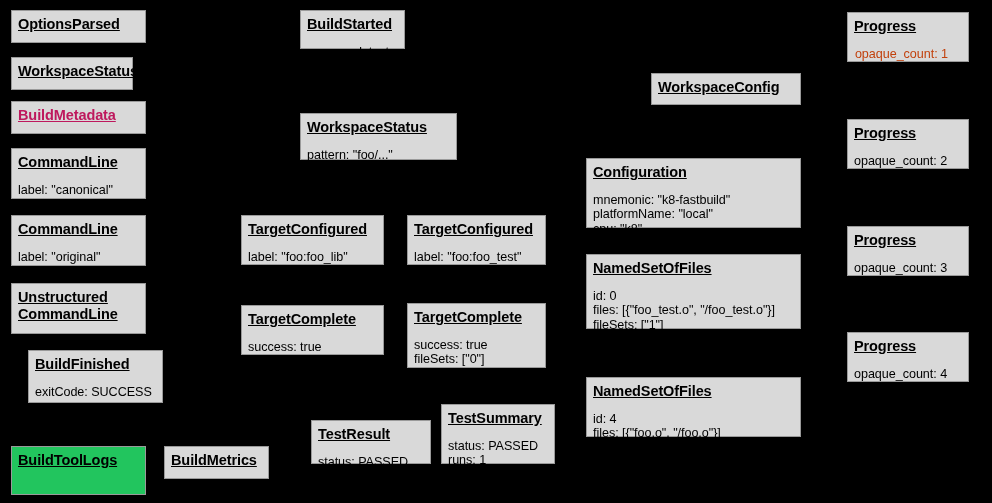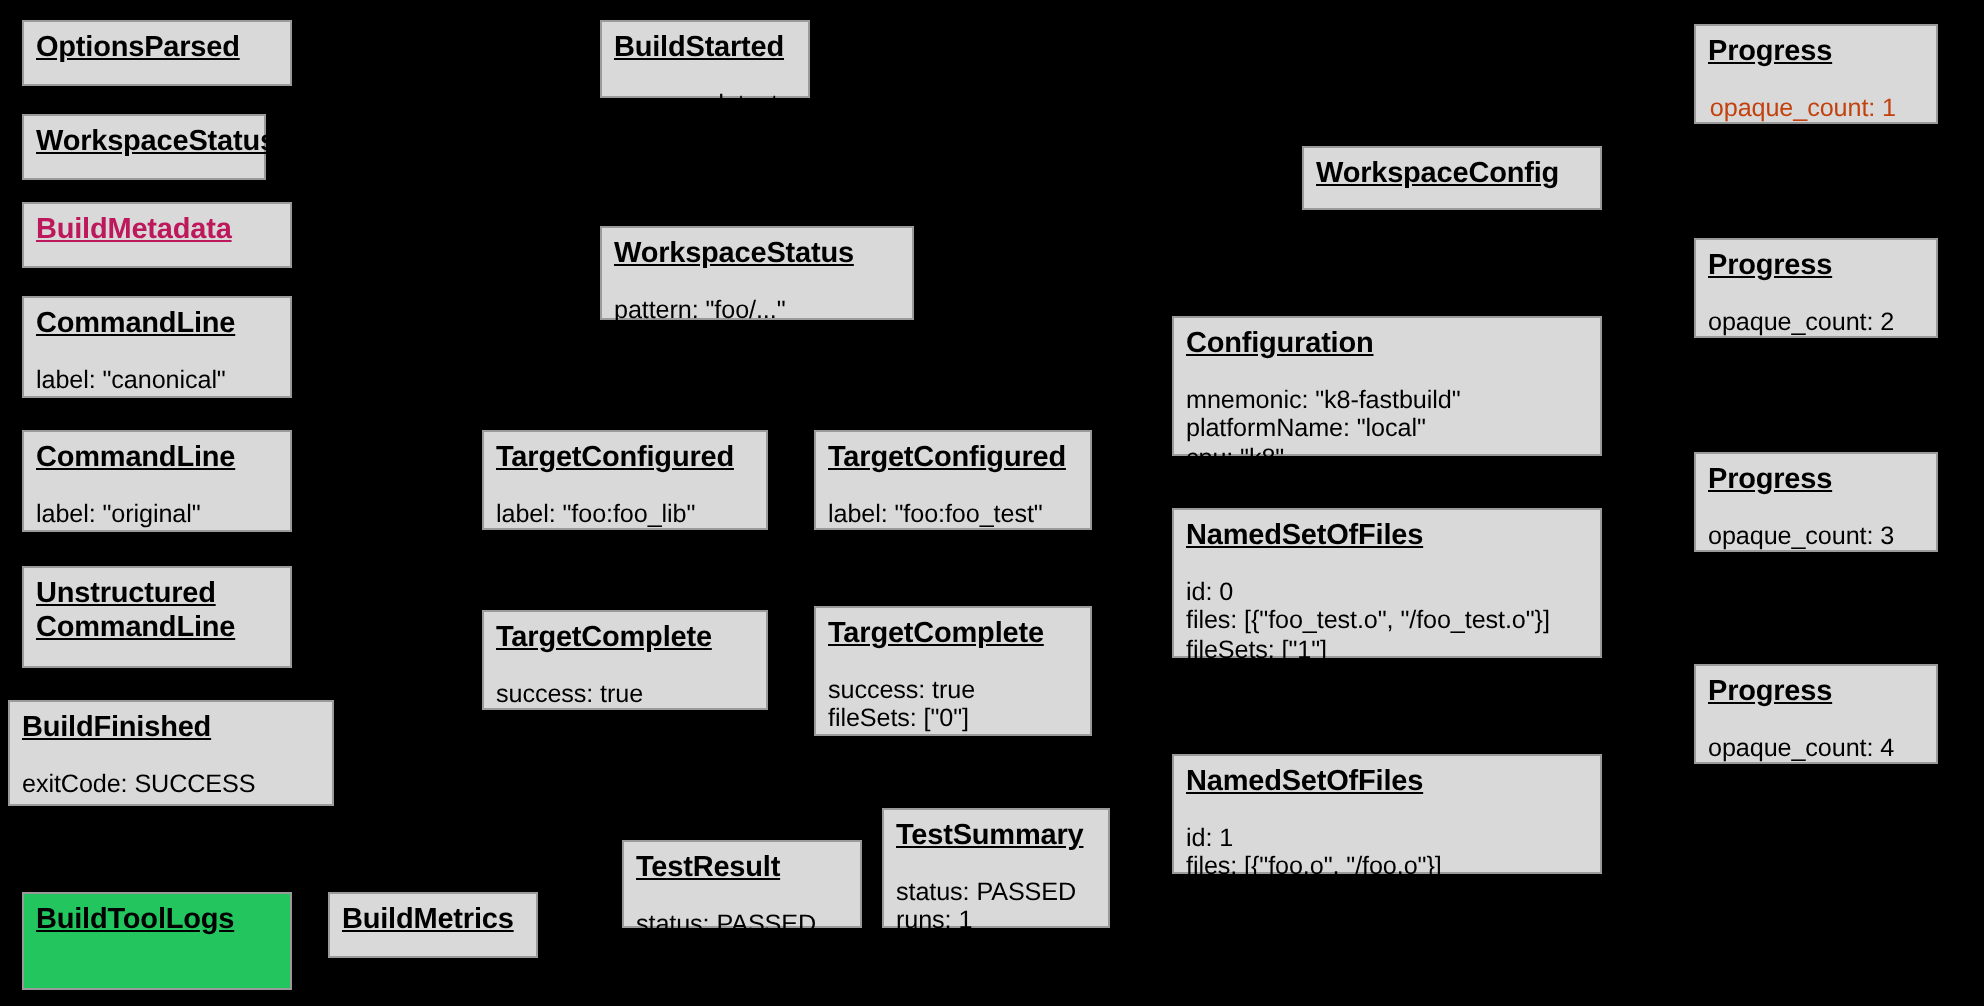--- a/index.html
+++ b/index.html
@@ -70,21 +70,21 @@
     </div>
     <div class="node" style="left: 11px; top: 215px; width: 135px; height: 51px; background: rgb(217, 217, 217); border-color: rgb(154, 154, 154);">
       <span class="title" style="color: rgb(0, 0, 0);">CommandLine</span>
       <span class="fields">
         <span class="field" style="color: rgb(0, 0, 0);">label: "original"</span>
       </span>
     </div>
     <div class="node" style="left: 11px; top: 283px; width: 135px; height: 51px; background: rgb(217, 217, 217); border-color: rgb(154, 154, 154);">
       <span class="title wrap" style="color: rgb(0, 0, 0);">Unstructured CommandLine</span>
     </div>
-    <div class="node" style="left: 4px; top: 350px; width: 163px; height: 53px; background: rgb(217, 217, 217); border-color: rgb(154, 154, 154);">
+    <div class="node" style="left: 28px; top: 350px; width: 135px; height: 53px; background: rgb(217, 217, 217); border-color: rgb(154, 154, 154);">
       <span class="title" style="color: rgb(0, 0, 0);">BuildFinished</span>
       <span class="fields">
         <span class="field" style="color: rgb(0, 0, 0);">exitCode: SUCCESS</span>
       </span>
     </div>
     <div class="node" style="left: 11px; top: 446px; width: 135px; height: 49px; background: #22c55e; border-color: rgb(154, 154, 154);">
       <span class="title" style="color: rgb(0, 0, 0);">BuildToolLogs</span>
     </div>
     <div class="node" style="left: 164px; top: 446px; width: 105px; height: 33px; background: rgb(217, 217, 217); border-color: rgb(154, 154, 154);">
       <span class="title" style="color: rgb(0, 0, 0);">BuildMetrics</span>
@@ -154,21 +154,21 @@
       <span class="title" style="color: rgb(0, 0, 0);">NamedSetOfFiles</span>
       <span class="fields">
         <span class="field" style="color: rgb(0, 0, 0);">id: 0</span>
         <span class="field" style="color: rgb(0, 0, 0);">files: [{"foo_test.o", "/foo_test.o"}]</span>
         <span class="field" style="color: rgb(0, 0, 0);">fileSets: ["1"]</span>
       </span>
     </div>
     <div class="node" style="left: 586px; top: 377px; width: 215px; height: 60px; background: rgb(217, 217, 217); border-color: rgb(154, 154, 154);">
       <span class="title" style="color: rgb(0, 0, 0);">NamedSetOfFiles</span>
       <span class="fields">
-        <span class="field" style="color: rgb(0, 0, 0);">id: 1</span>
+        <span class="field" style="color: rgb(0, 0, 0);">id: 4</span>
         <span class="field" style="color: rgb(0, 0, 0);">files: [{"foo.o", "/foo.o"}]</span>
       </span>
     </div>
     <div class="node" style="left: 847px; top: 12px; width: 122px; height: 50px; background: rgb(217, 217, 217); border-color: rgb(154, 154, 154);">
       <span class="title" style="color: rgb(0, 0, 0);">Progress</span>
       <span class="fields">
         <span class="field" style="color: #c2410c; text-align: right;">opaque_count: 1</span>
       </span>
     </div>
     <div class="node" style="left: 847px; top: 119px; width: 122px; height: 50px; background: rgb(217, 217, 217); border-color: rgb(154, 154, 154);">

